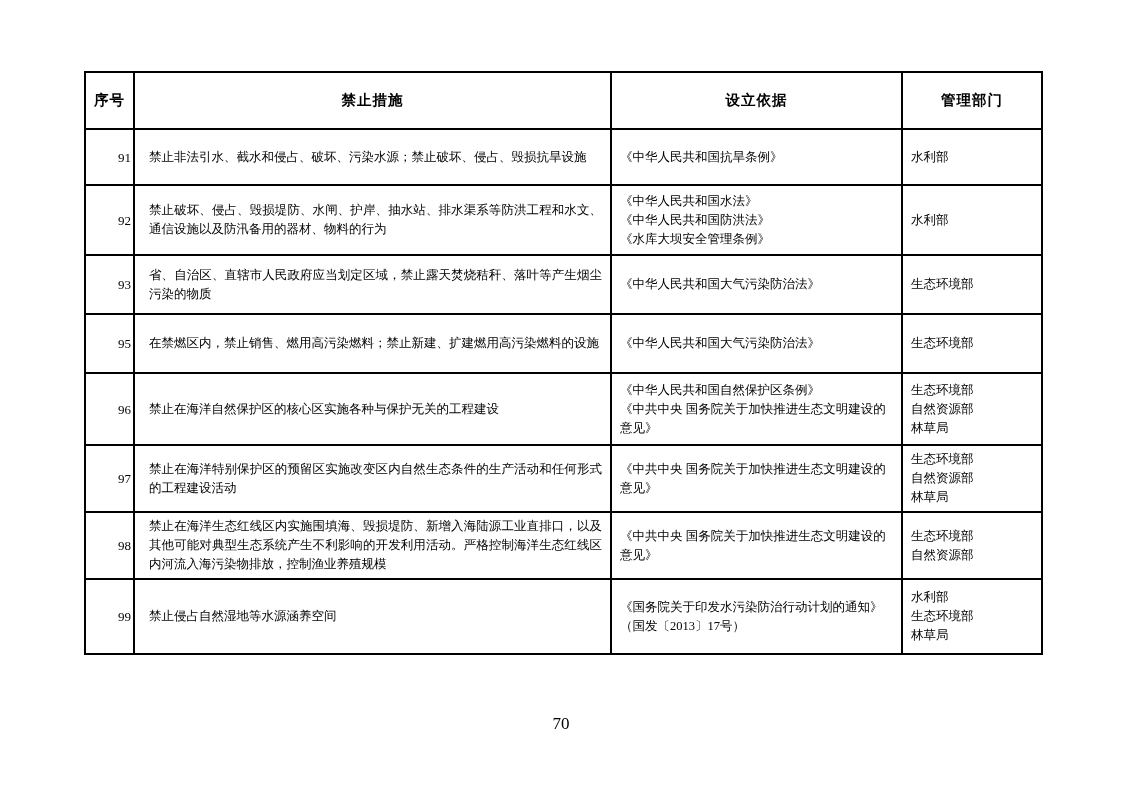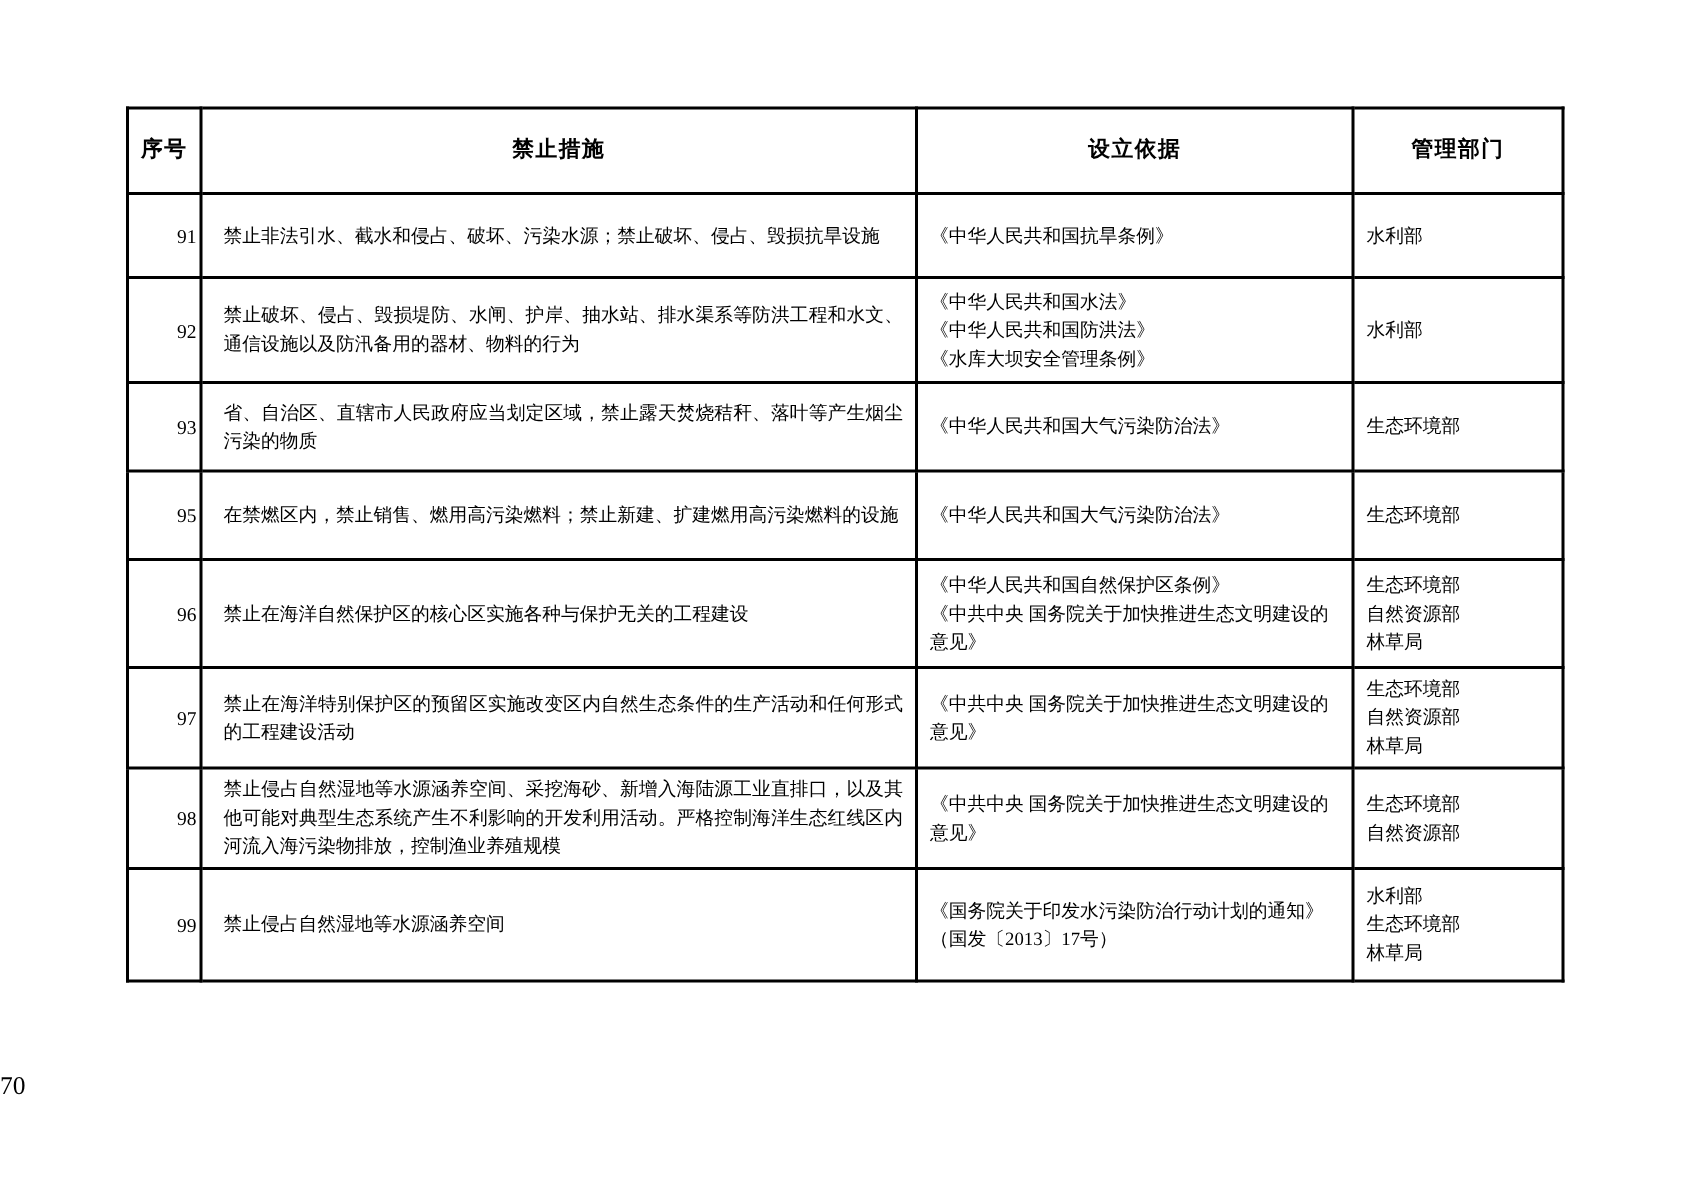--- a/index.html
+++ b/index.html
@@ -49,21 +49,21 @@
   tbody tr:nth-child(8) { height: 75px; }
   tbody tr:nth-child(9) { height: 64px; }
   td.c-no { text-align: right; padding: 2px; font-size: 13px; }
   td.c-measure { text-align: justify; padding-left: 14px; }
   td.c-basis { white-space: pre-line; }
   td.c-dept  { white-space: pre-line; }
   .page-number {
     position: absolute;
     top: 714px; left: 0;
     width: 100%;
-    text-align: left;
+    text-align: center;
     font-size: 17px;
   }
 </style>
 </head>
 <body>
 
 <table class="doc-table">
   <colgroup>
     <col class="c1">
       <col class="c2">
@@ -117,21 +117,21 @@
     <tr>
       <td class="c-no">97</td>
       <td class="c-measure">禁止在海洋特别保护区的预留区实施改变区内自然生态条件的生产活动和任何形式的工程建设活动</td>
       <td class="c-basis">《中共中央 国务院关于加快推进生态文明建设的意见》</td>
       <td class="c-dept">生态环境部
 自然资源部
 林草局</td>
     </tr>
     <tr>
       <td class="c-no">98</td>
-      <td class="c-measure">禁止侵占自然湿地等水源涵养空间、采挖海砂、新增入海陆源工业直排口，以及其他可能对典型生态系统产生不利影响的开发利用活动。严格控制海洋生态红线区内河流入海污染物排放，控制渔业养殖规模</td>
+      <td class="c-measure">禁止在海洋生态红线区内实施围填海、毁损堤防、新增入海陆源工业直排口，以及其他可能对典型生态系统产生不利影响的开发利用活动。严格控制海洋生态红线区内河流入海污染物排放，控制渔业养殖规模</td>
       <td class="c-basis">《中共中央 国务院关于加快推进生态文明建设的意见》</td>
       <td class="c-dept">生态环境部
 自然资源部</td>
     </tr>
     <tr>
       <td class="c-no">99</td>
       <td class="c-measure">禁止侵占自然湿地等水源涵养空间</td>
       <td class="c-basis">《国务院关于印发水污染防治行动计划的通知》
 （国发〔2013〕17号）</td>
       <td class="c-dept">水利部

